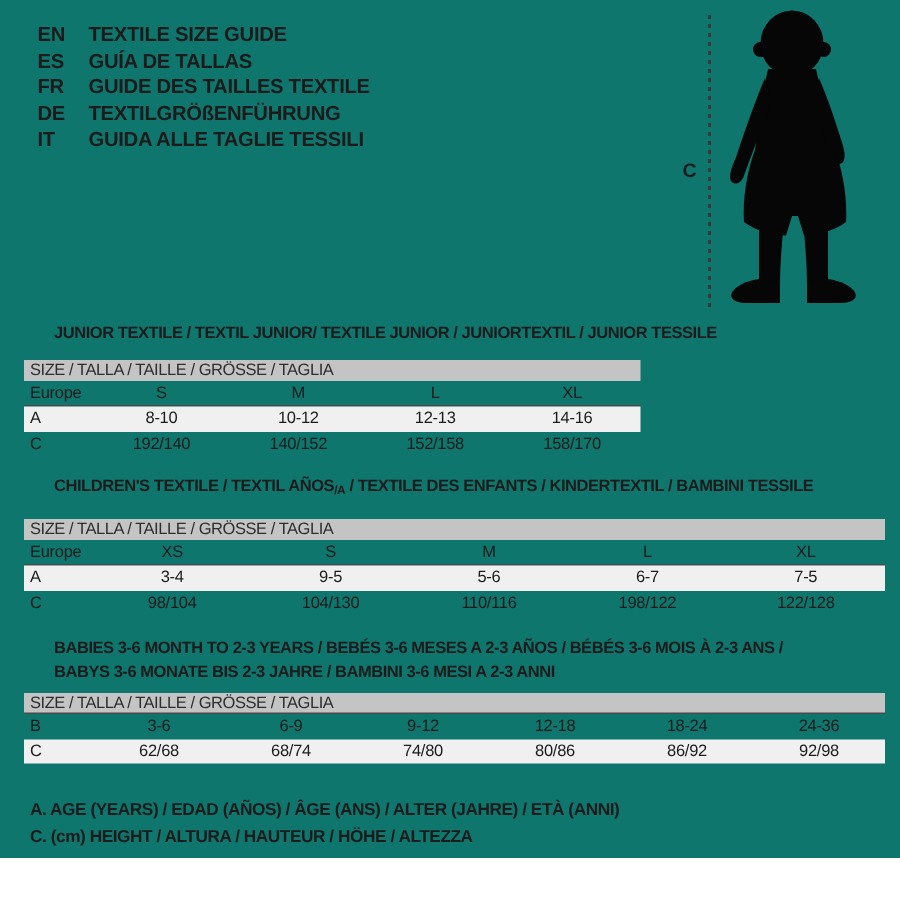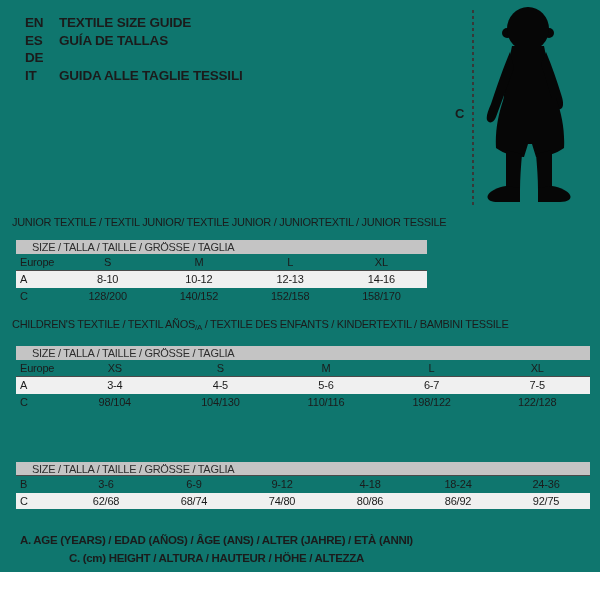--- a/index.html
+++ b/index.html
@@ -18,60 +18,65 @@
 
   
   .height-line {
     position:absolute; left:472px; top:10px; width:2px; height:196px;
     background:repeating-linear-gradient(to bottom, #383838 0 3px, transparent 3px 6px);
   }
   .height-label { position:absolute; left:455px; top:106px; font-size:13px; font-weight:bold; }
   .baby-svg { position:absolute; left:484px; top:6px; width:90px; height:198px; }
 
   
-  .table-title { position:absolute; left:12px; font-size:11px; font-weight:normal; white-space:nowrap; letter-spacing:-0.3px; }
+  .table-title { position:absolute; left:36px; font-size:11px; font-weight:bold; white-space:nowrap; letter-spacing:-0.3px; }
   .title-sub { font-size:8px; vertical-align:-2px; }
   .t3-title { line-height:16px; }
 
   .size-table { position:absolute; left:16px; font-size:11px; }
   .t1 { top:240px; width:411px; }
   .t2 { top:346px; width:574px; }
   .t3 { top:462px; width:574px; }
 
   .size-bar {
     height:14px; background:#c4c4c4; display:flex; align-items:center;
-    padding-left:16px; color:#2e2e2e; font-size:11px; letter-spacing:-0.3px; white-space:nowrap;
+    padding-left:4px; color:#2e2e2e; font-size:11px; letter-spacing:-0.3px; white-space:nowrap;
   }
   .trow { display:flex; align-items:center; height:16.5px; }
   .trow.h17 { height:17px; }
   .trow.alt { background:#f0f0f0; }
   .rule { border-bottom:1px solid #4a4a4a;align-items:center; }
   .tlabel { width:46px; padding-left:4px; }
   .tcell { flex:1; text-align:center; }
 
   
   .footnotes { position:absolute; left:20px; top:531px; }
-  .footnote { height:18px; line-height:18px; font-size:11.5px; font-weight:bold; white-space:nowrap; letter-spacing:-0.3px;text-align:center; }
+  .footnote { height:18px; line-height:18px; font-size:11.5px; font-weight:bold; white-space:nowrap; letter-spacing:-0.3px; }
 </style>
 </head>
 <body>
 
 <div class="page">
 
   <div class="lang-block">
     <div class="lang-row">
       <span class="lang-code">EN</span>
       <span class="lang-title">TEXTILE SIZE GUIDE</span>
     </div>
     <div class="lang-row">
       <span class="lang-code">ES</span>
       <span class="lang-title">GUÍA DE TALLAS</span>
     </div>
     <div class="lang-row">
+      <span class="lang-code">FR</span>
+      <span class="lang-title">GUIDE DES TAILLES TEXTILE</span>
+    </div>
+    <div class="lang-row">
       <span class="lang-code">DE</span>
+      <span class="lang-title">TEXTILGRÖßENFÜHRUNG</span>
     </div>
     <div class="lang-row">
       <span class="lang-code">IT</span>
       <span class="lang-title">GUIDA ALLE TAGLIE TESSILI</span>
     </div>
   </div>
 
   <div class="height-line"></div>
   <div class="height-label">C</div>
   <svg class="baby-svg" viewBox="0 0 90 198" xmlns="http://www.w3.org/2000/svg">
@@ -102,75 +107,79 @@
     </div>
     <div class="trow alt">
       <span class="tlabel">A</span>
       <span class="tcell">8-10</span>
       <span class="tcell">10-12</span>
       <span class="tcell">12-13</span>
       <span class="tcell">14-16</span>
     </div>
     <div class="trow">
       <span class="tlabel">C</span>
-      <span class="tcell">128/200</span>
+      <span class="tcell">192/140</span>
       <span class="tcell">140/152</span>
       <span class="tcell">152/158</span>
       <span class="tcell">158/170</span>
     </div>
   </div>
 
   <div class="table-title" style="top:318px"><span>CHILDREN'S TEXTILE / TEXTIL AÑOS</span><span class="title-sub">/A</span><span> / TEXTILE DES ENFANTS / KINDERTEXTIL / BAMBINI TESSILE</span></div>
   <div class="size-table t2">
     <div class="size-bar">SIZE / TALLA / TAILLE / GRÖSSE / TAGLIA</div>
     <div class="trow h17 rule">
       <span class="tlabel">Europe</span>
       <span class="tcell">XS</span>
       <span class="tcell">S</span>
       <span class="tcell">M</span>
       <span class="tcell">L</span>
       <span class="tcell">XL</span>
     </div>
     <div class="trow alt">
       <span class="tlabel">A</span>
       <span class="tcell">3-4</span>
-      <span class="tcell">4-5</span>
+      <span class="tcell">9-5</span>
       <span class="tcell">5-6</span>
       <span class="tcell">6-7</span>
       <span class="tcell">7-5</span>
     </div>
     <div class="trow">
       <span class="tlabel">C</span>
       <span class="tcell">98/104</span>
       <span class="tcell">104/130</span>
       <span class="tcell">110/116</span>
       <span class="tcell">198/122</span>
       <span class="tcell">122/128</span>
     </div>
   </div>
 
+  <div class="table-title t3-title" style="top:424px">
+    <div>BABIES 3-6 MONTH TO 2-3 YEARS / BEBÉS 3-6 MESES A 2-3 AÑOS / BÉBÉS 3-6 MOIS À 2-3 ANS /</div>
+    <div>BABYS 3-6 MONATE BIS 2-3 JAHRE / BAMBINI 3-6 MESI A 2-3 ANNI</div>
+  </div>
   <div class="size-table t3">
     <div class="size-bar rule">SIZE / TALLA / TAILLE / GRÖSSE / TAGLIA</div>
     <div class="trow">
       <span class="tlabel">B</span>
       <span class="tcell">3-6</span>
       <span class="tcell">6-9</span>
       <span class="tcell">9-12</span>
-      <span class="tcell">4-18</span>
+      <span class="tcell">12-18</span>
       <span class="tcell">18-24</span>
       <span class="tcell">24-36</span>
     </div>
     <div class="trow alt">
       <span class="tlabel">C</span>
       <span class="tcell">62/68</span>
       <span class="tcell">68/74</span>
       <span class="tcell">74/80</span>
       <span class="tcell">80/86</span>
       <span class="tcell">86/92</span>
-      <span class="tcell">92/75</span>
+      <span class="tcell">92/98</span>
     </div>
   </div>
 
   <div class="footnotes">
     <div class="footnote">A. AGE (YEARS) / EDAD (AÑOS) / ÂGE (ANS) / ALTER (JAHRE) / ETÀ (ANNI)</div>
     <div class="footnote">C. (cm) HEIGHT / ALTURA / HAUTEUR / HÖHE / ALTEZZA</div>
   </div>
 
 </div>
 

